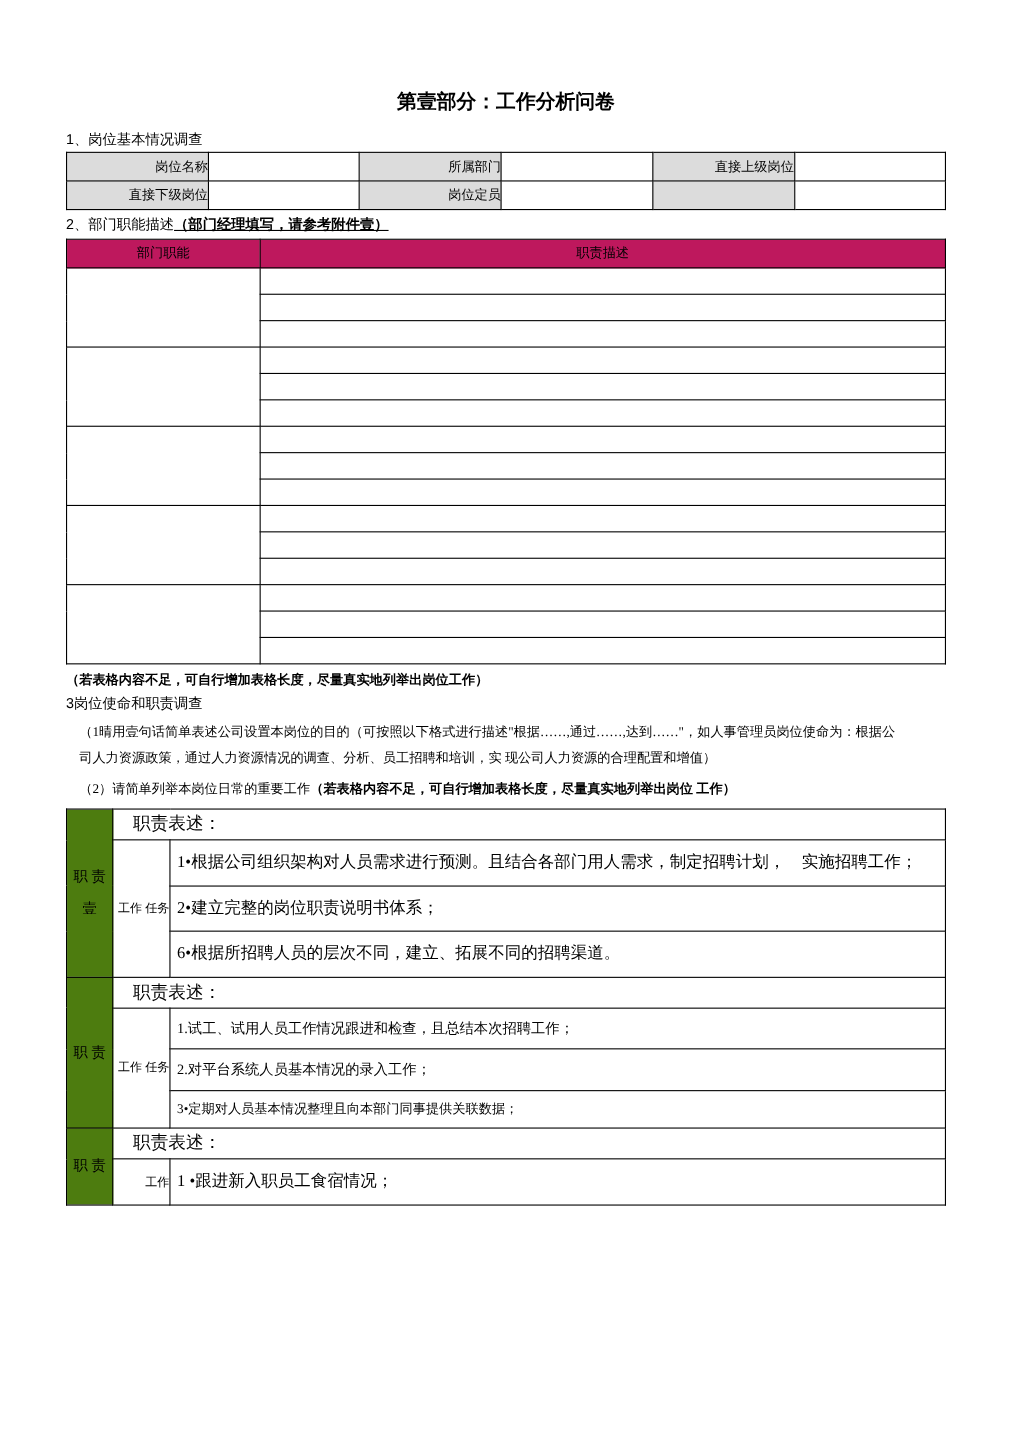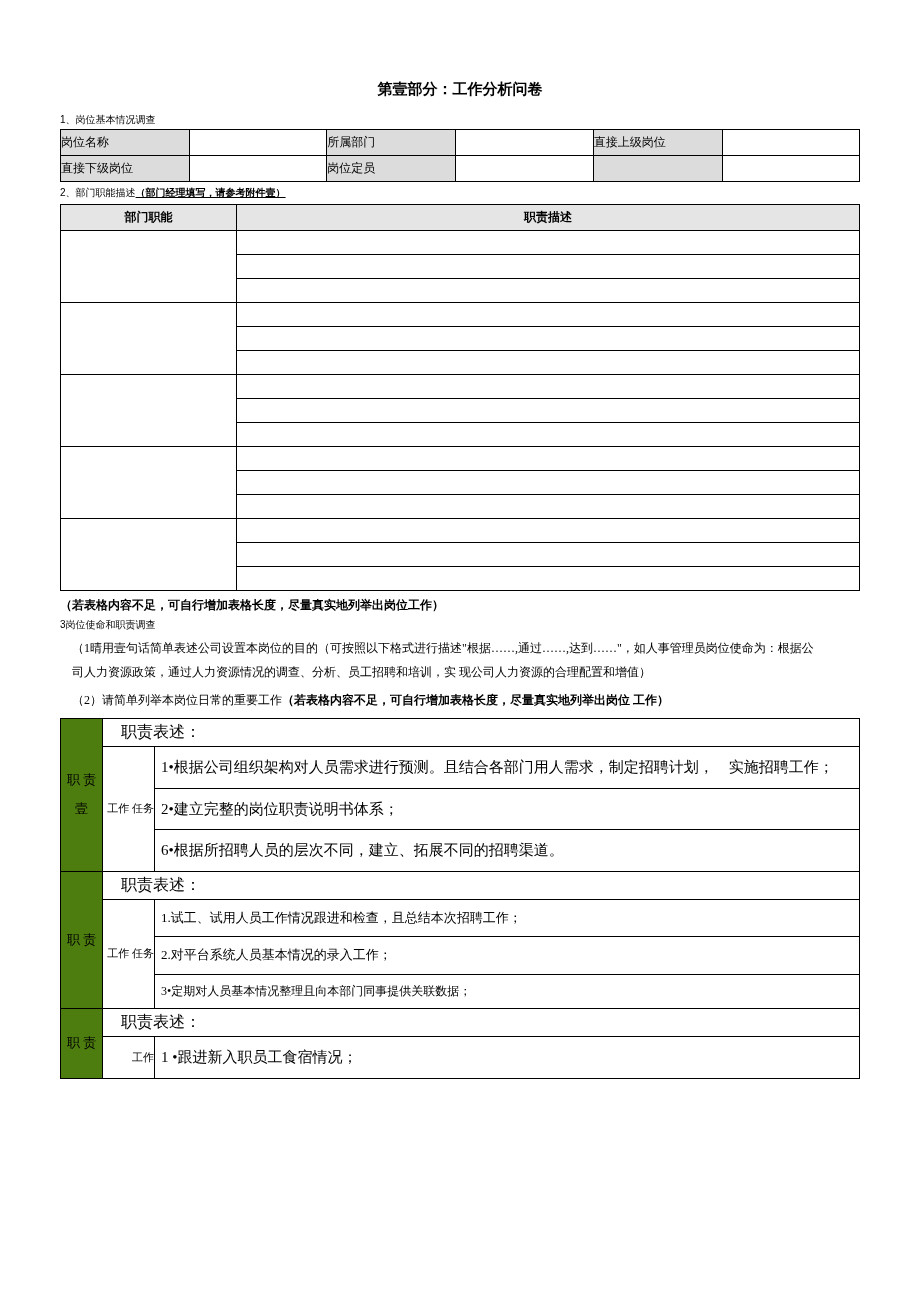--- a/index.html
+++ b/index.html
@@ -7,45 +7,45 @@
     font-family: "SimSun", "宋体", serif;
     background: #fff;
     width: 920px;
     padding: 80px 60px 40px 60px;
     color: #000;
     font-size: 13px;
   }
   .title {
     text-align: center;
     font-weight: bold;
-    font-size: 15px;
+    font-size: 18px;
     margin-bottom: 14px;
   }
   .section-head {
-    font-size: 10px;
+    font-size: 13px;
     margin: 4px 0 2px 0;
   }
   .section-head .num { font-family: Arial, sans-serif; }
   .bold-u { font-weight: bold; text-decoration: underline; }
   .hint-u { font-weight: bold; }
   table {
     border-collapse: collapse;
     width: 100%;
   }
   td, th {
     border: 1px solid #000;
     font-size: 12px;
     vertical-align: middle;
   }
-  .tbl1 td { height: 26px; text-align: left; }
+  .tbl1 td { height: 26px; text-align: right; }
   .tbl1 .lbl { background: #dcdcdc; width: 16%; }
   .tbl1 .val { width: 17%; }
 
   .tbl2 { margin-top: 4px; }
-  .tbl2 th { background: #e5e5e5; text-align: center; height: 26px; font-weight: bold; font-size: 12px; }
+  .tbl2 th { background: #be185d; text-align: center; height: 26px; font-weight: normal; font-size: 12px; }
   .tbl2 .col-func { width: 22%; }
   .tbl2 td { height: 24px; }
 
   .note-line { font-size: 12px; margin: 6px 0 4px 0; }
 
   .para { font-size: 12px; line-height: 2.0; margin: 4px 0; }
   .para.indent { padding-left: 1em; }
 
   .tbl3 { margin-top: 6px; }
   .tbl3 td { font-size: 13px; }

